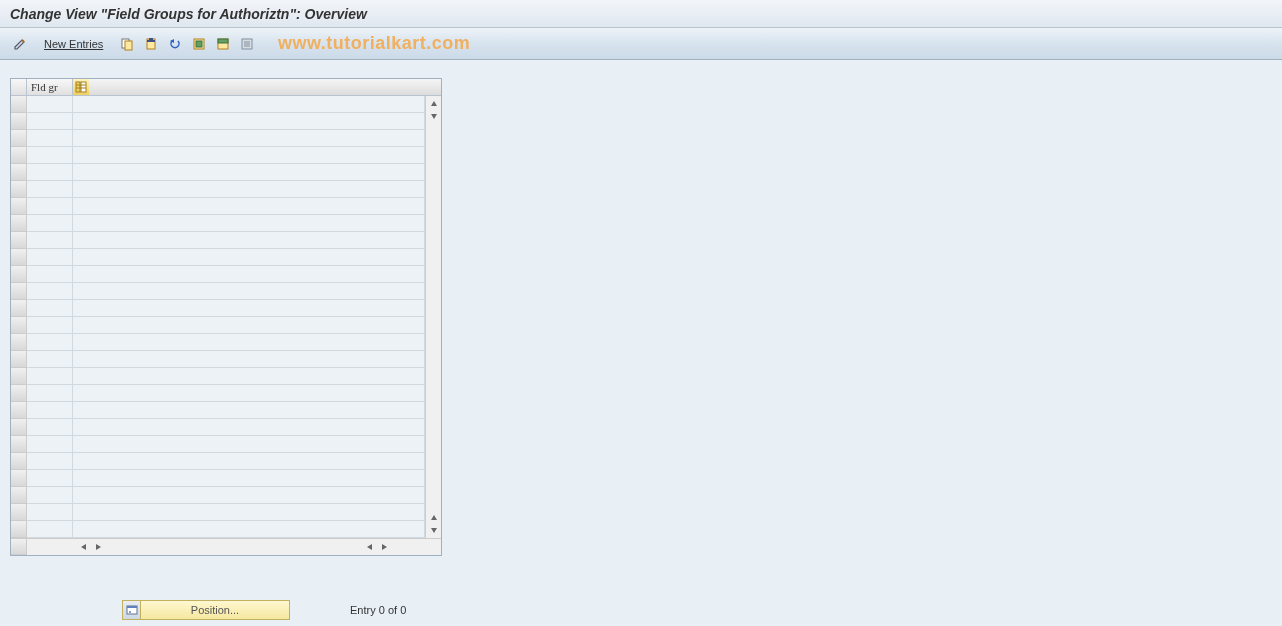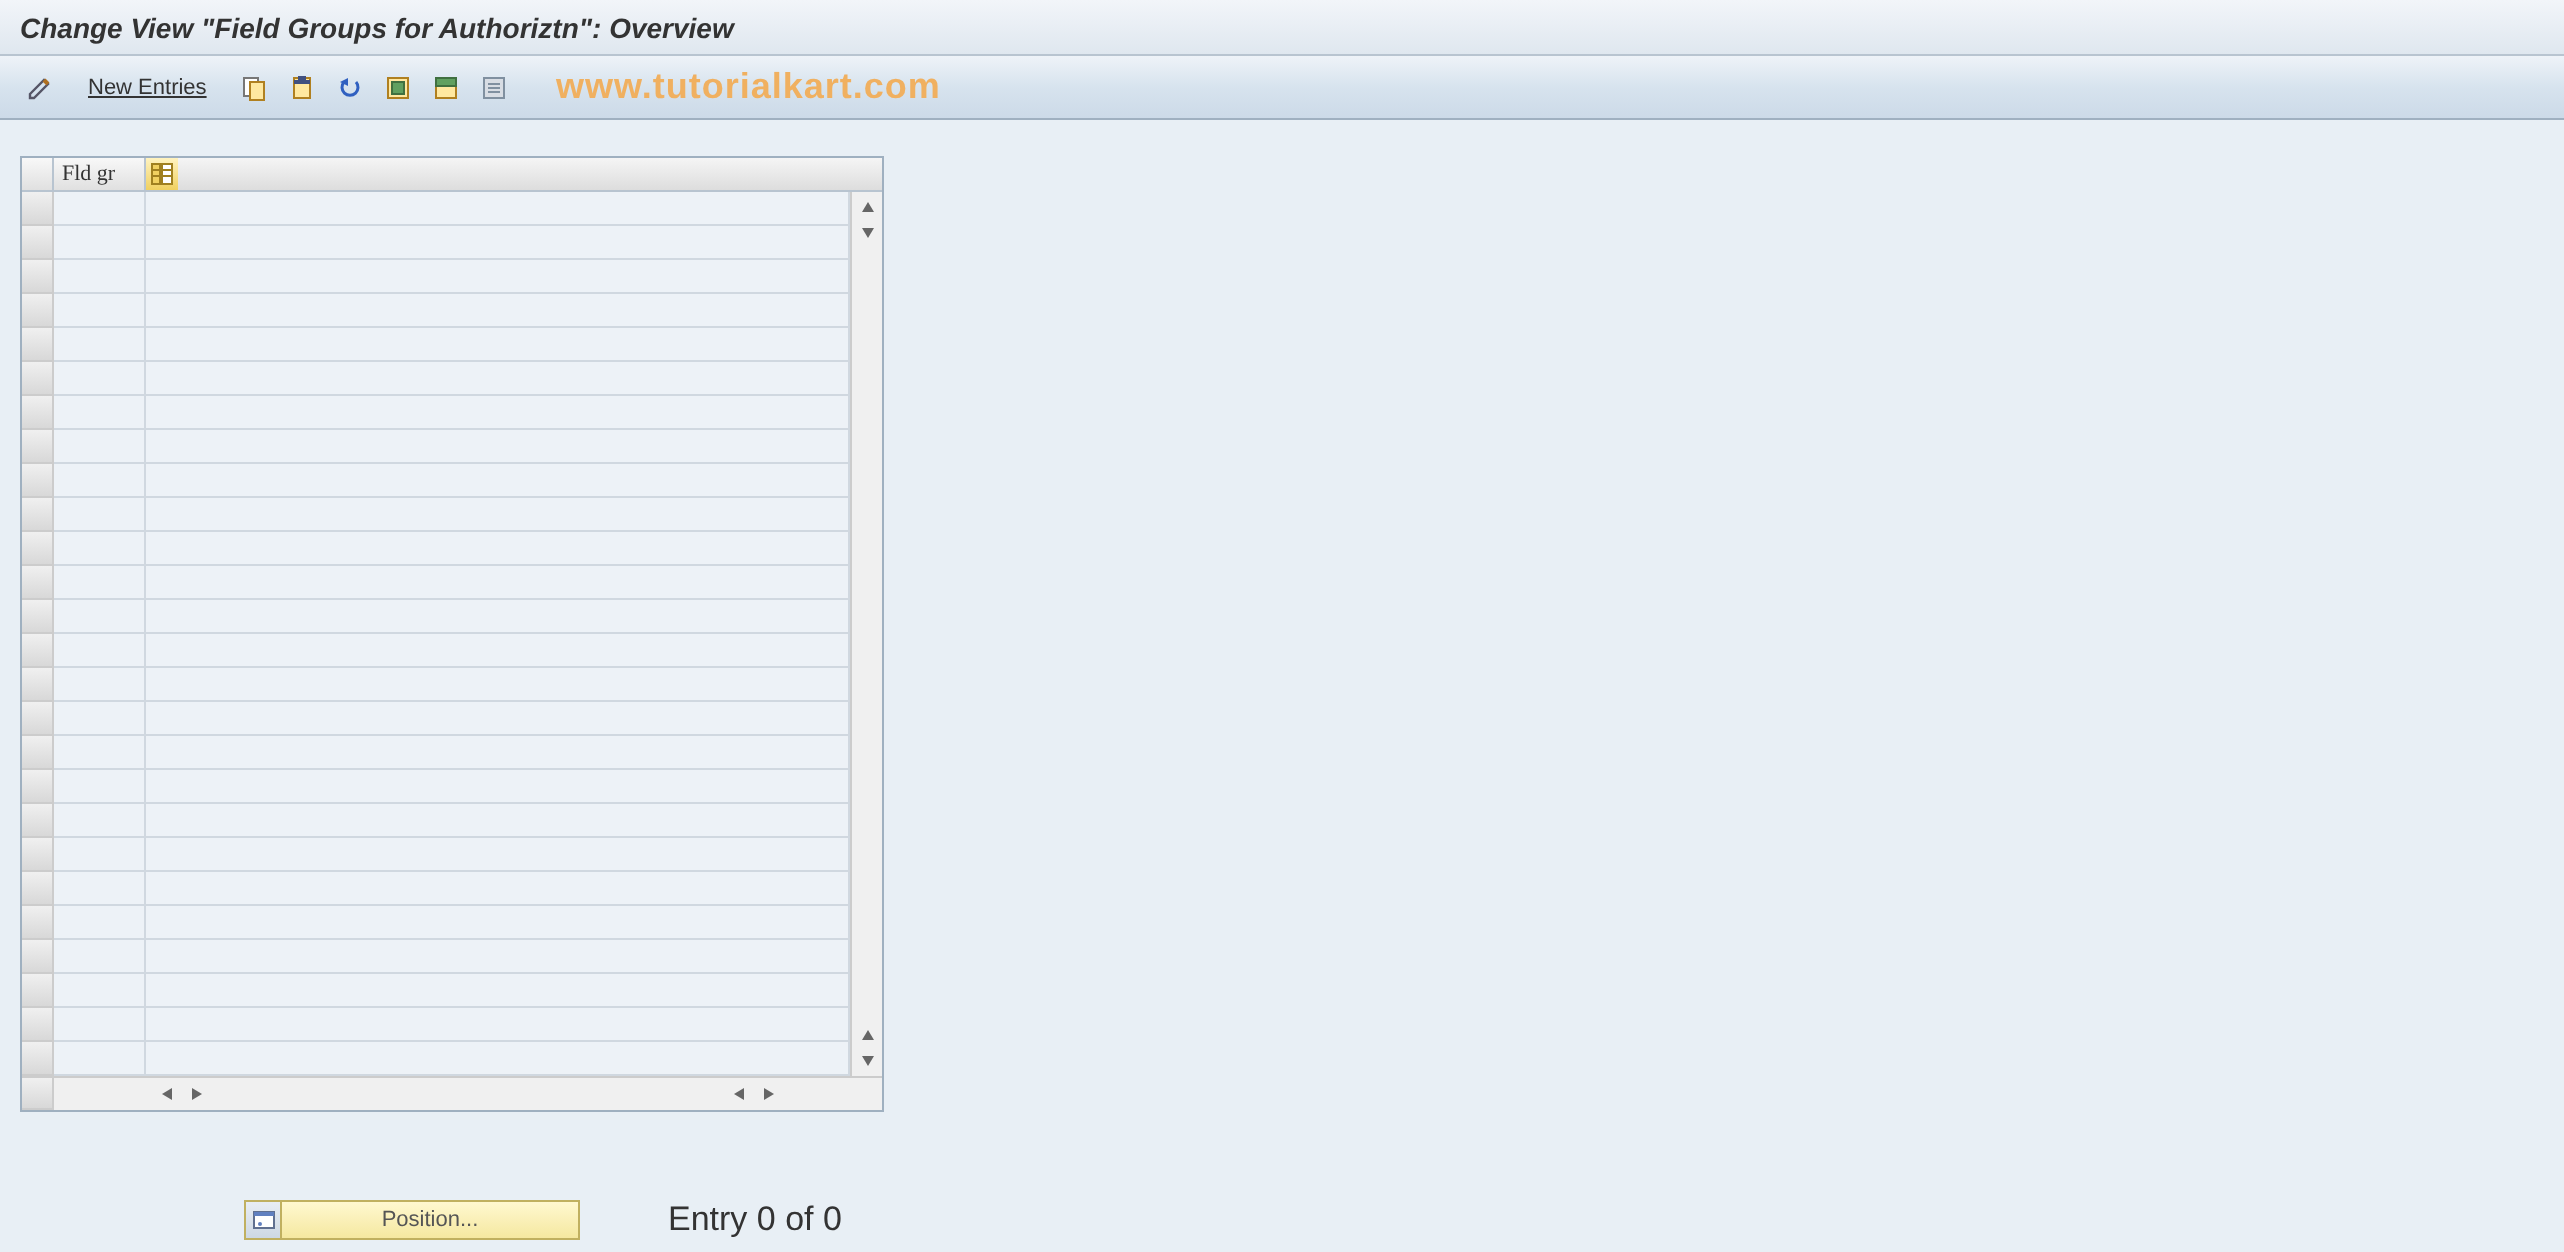--- a/index.html
+++ b/index.html
@@ -197,22 +197,22 @@
       border-right: 1px solid #c0b060;
       display:flex;
       align-items:center;
       justify-content:center;
     }
     .position-btn .pb-label {
       flex:1;
       text-align:center;
     }
     .entry-status {
-      margin-left: 44px;
-      font-size: 17px;
+      margin-left: 60px;
+      font-size: 11px;
       color: #333;
     }
     svg { display:block; }
   </style>
 </head>
 <body>
 
 <div class="title-bar">
   <span class="title-text">Change View "Field Groups for Authoriztn": Overview</span>
 </div>

